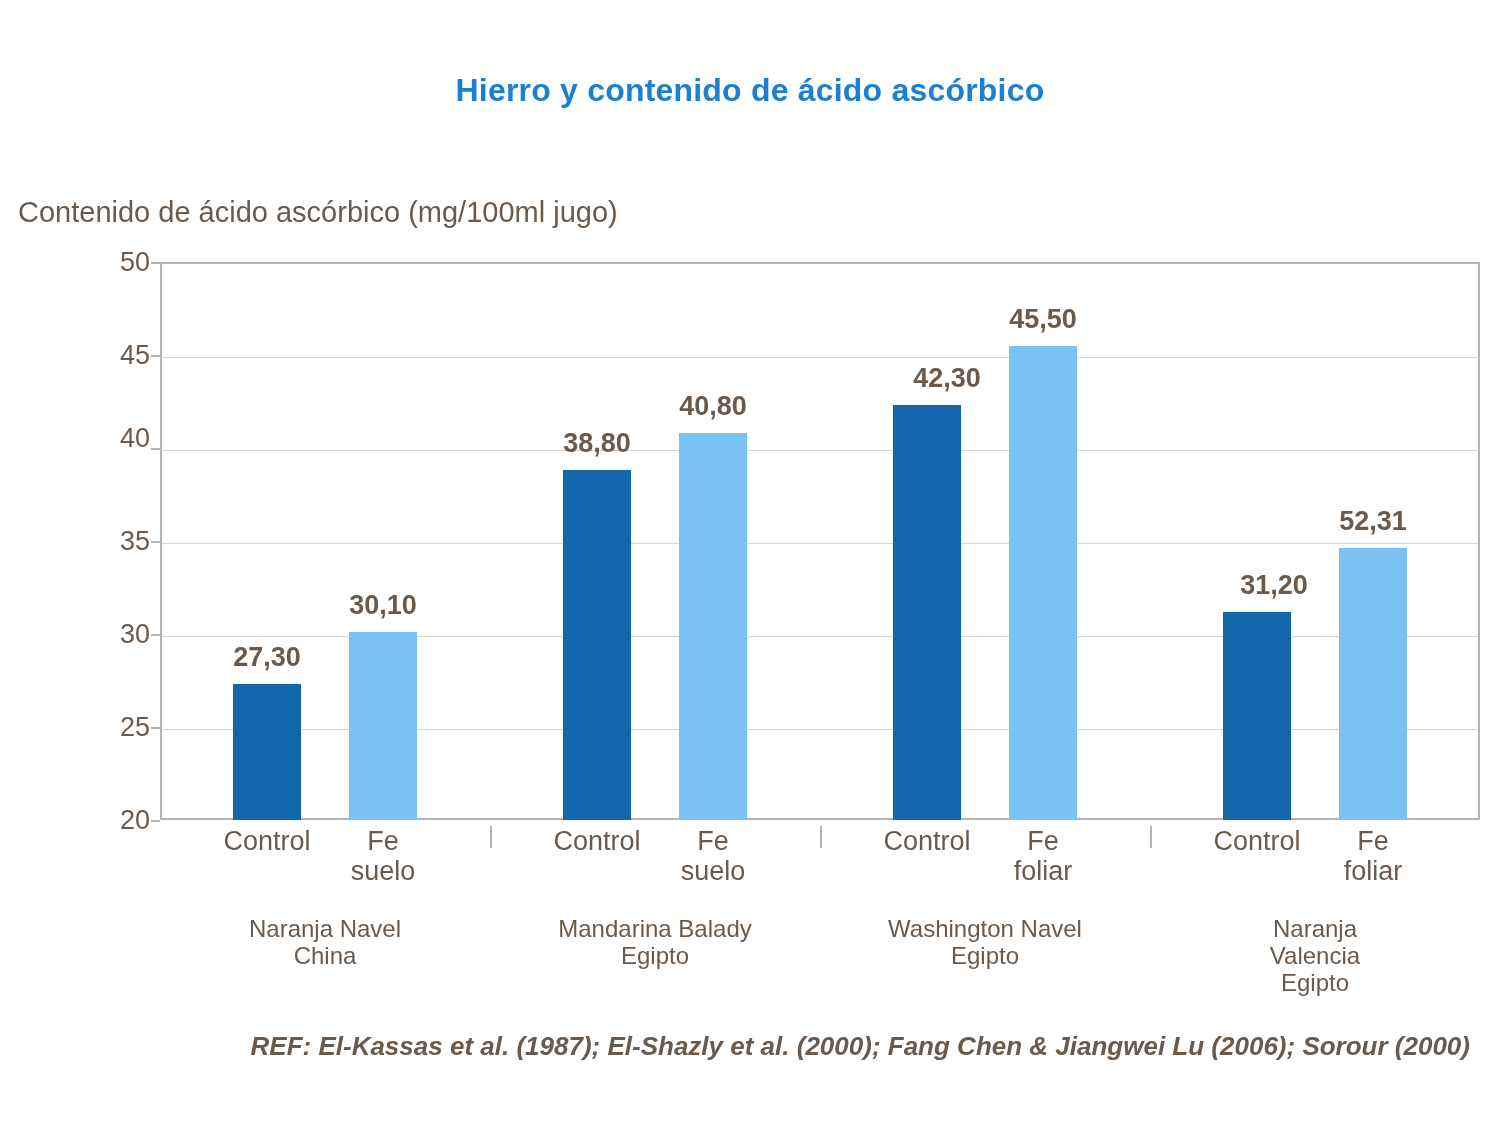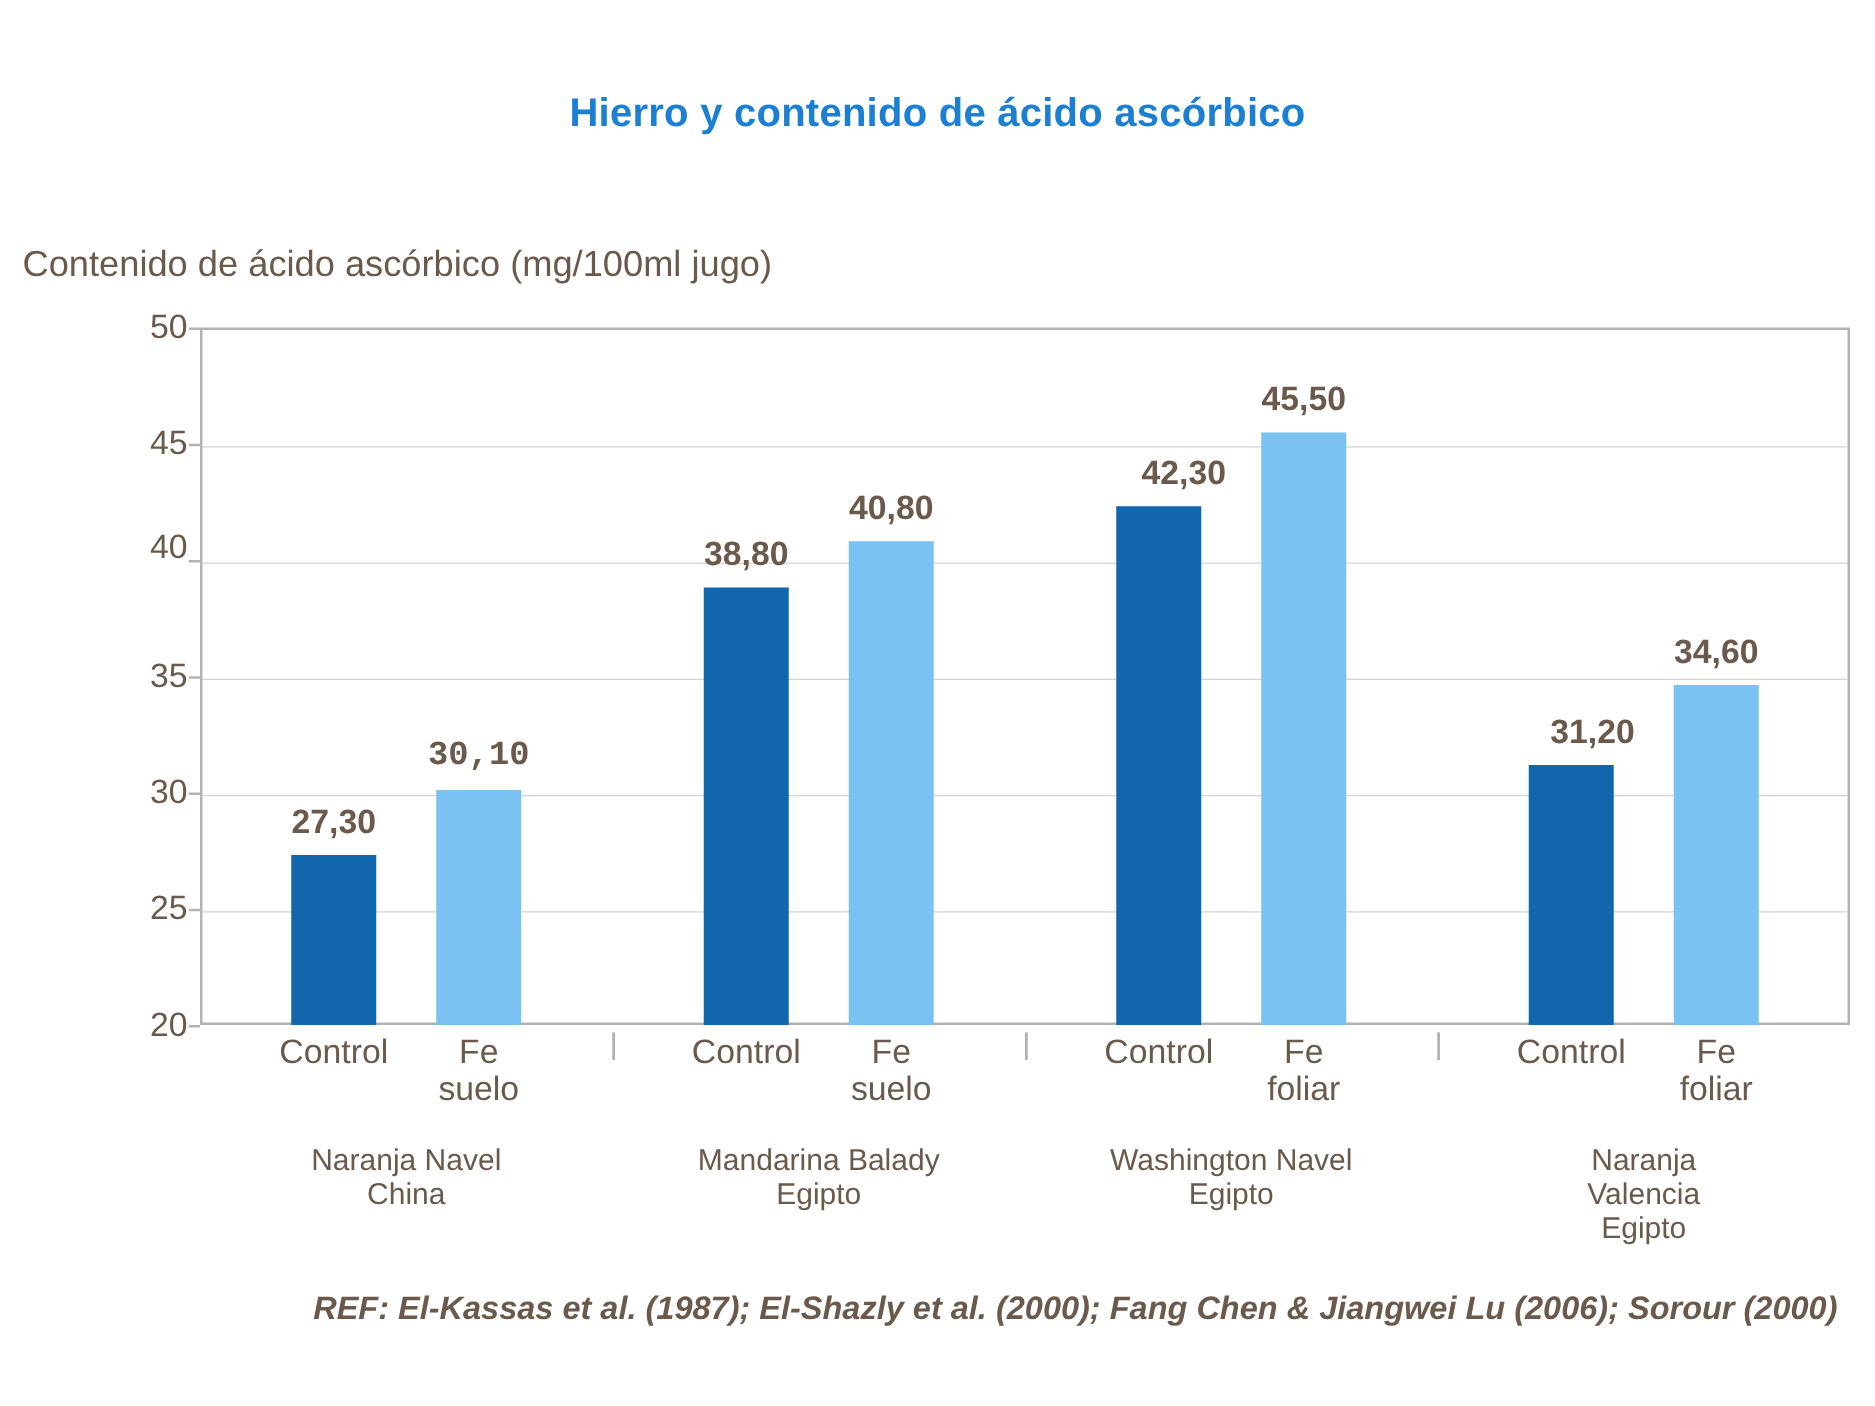--- a/index.html
+++ b/index.html
@@ -177,33 +177,33 @@
       <div class="y-label" style="top: 372px;">30</div>
       <div class="y-label" style="top: 279px;">35</div>
       <div class="y-label" style="top: 176px;">40</div>
       <div class="y-label" style="top: 93px;">45</div>
       <div class="y-label" style="top: 0px;">50</div>
     </div>
   <div class="bars-layer" id="bars-layer">
       <div class="bar dark" style="left: 73px; width: 68px; height: 135.78px;"></div>
       <div class="bar-value" style="left: 107px; top: 380.22px; text-align: right;">27,30</div>
       <div class="bar light" style="left: 189px; width: 68px; height: 187.86px;"></div>
-      <div class="bar-value" style="left: 223px; top: 328.14px; font-family: Liberation Mono, monospace;">30,10</div>
+      <div class="bar-value" style="left: 223px; top: 328.14px;">30,10</div>
       <div class="bar dark" style="left: 403px; width: 68px; height: 349.68px;"></div>
       <div class="bar-value" style="left: 437px; top: 166.32px;">38,80</div>
       <div class="bar light" style="left: 519px; width: 68px; height: 386.88px;"></div>
       <div class="bar-value" style="left: 553px; top: 129.12px;">40,80</div>
       <div class="bar dark" style="left: 733px; width: 68px; height: 414.78px;"></div>
       <div class="bar-value" style="left: 767px; top: 101.22px; margin-left: 20px;">42,30</div>
       <div class="bar light" style="left: 849px; width: 68px; height: 474.3px;"></div>
       <div class="bar-value" style="left: 883px; top: 41.7px;">45,50</div>
       <div class="bar dark" style="left: 1063px; width: 68px; height: 208.32px;"></div>
       <div class="bar-value" style="left: 1097px; top: 307.68px; margin-left: 17px;">31,20</div>
       <div class="bar light" style="left: 1179px; width: 68px; height: 271.56px;"></div>
-      <div class="bar-value" style="left: 1213px; top: 244.44px;">34,60</div>
+      <div class="bar-value" style="left: 1213px; top: 244.44px;">52,31</div>
     </div>
   <div class="cat-layer" id="cat-layer">
       <div class="cat-label" style="left: 107px; top: 0px;">Control</div>
       <div class="cat-label" style="left: 223px; top: 0px;">Fe
 suelo</div>
       <div class="sep-tick" style="left: 330px;"></div>
       <div class="cat-label" style="left: 437px; top: 0px;">Control</div>
       <div class="cat-label" style="left: 553px; top: 0px;">Fe
 suelo</div>
       <div class="sep-tick" style="left: 330px;"></div>

